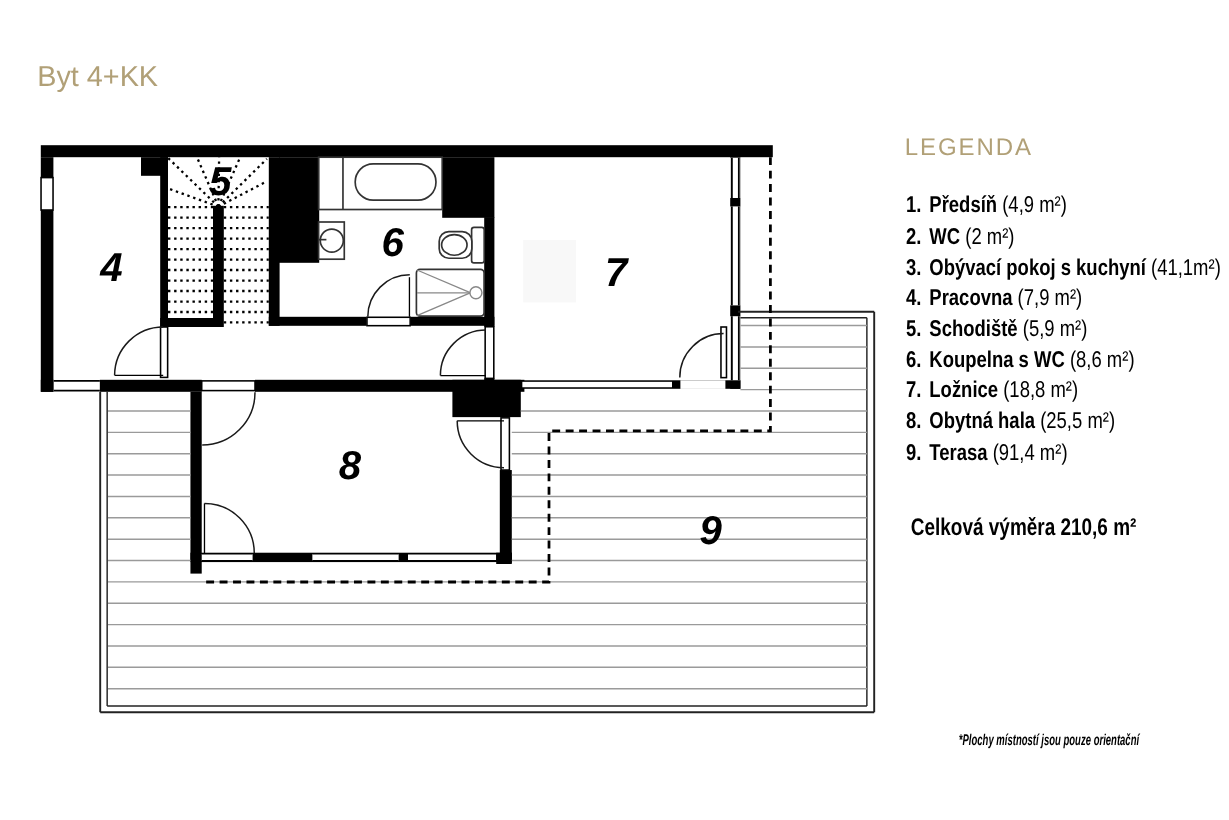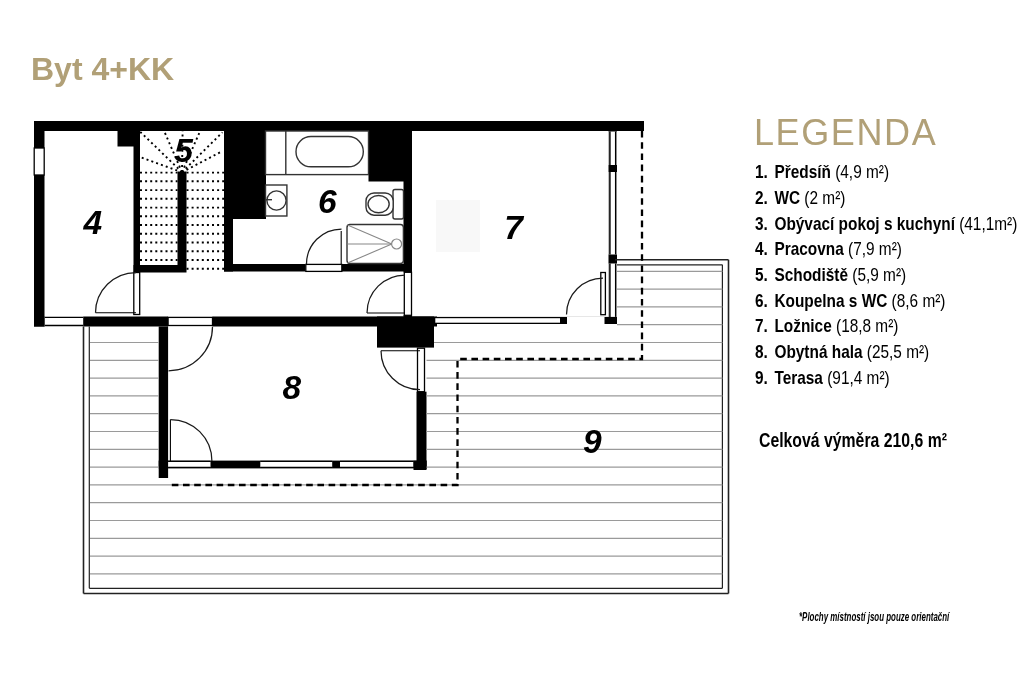--- a/index.html
+++ b/index.html
@@ -1,19 +1,19 @@
 <!DOCTYPE html>
 <html><head>
 <meta charset="utf-8">
 <style>
   html,body { margin:0; padding:0; background:#fff; width:1024px; height:683px; overflow:hidden; }
   * { box-sizing:border-box; }
   body { font-family:"Liberation Sans", sans-serif; position:relative; }
-  .title { position:absolute; left:31px; top:51px; color:#b1a077; font-size:32px; font-weight:bold; letter-spacing:0px; }
-  .legenda { position:absolute; left:754px; top:112px; color:#b1a077; font-size:36px; letter-spacing:1.6px; }
+  .title { position:absolute; left:31px; top:51px; color:#b1a077; font-size:24px; font-weight:normal; letter-spacing:0px; }
+  .legenda { position:absolute; left:754px; top:112px; color:#b1a077; font-size:20px; letter-spacing:1.6px; }
   .lrow { position:absolute; left:755px; font-size:19px; white-space:nowrap; transform:scaleX(0.81); transform-origin:left top; }
   .lnum { display:inline-block; width:24px; font-weight:bold; }
   .lname { font-weight:bold; }
   .larea { font-weight:normal; }
   .total { position:absolute; left:759px; top:429px; font-size:20px; font-weight:bold; white-space:nowrap; transform:scaleX(0.79); transform-origin:left top; }
   .foot { position:absolute; left:799px; top:609px; font-size:13px; font-weight:bold; font-style:italic; white-space:nowrap; transform:scaleX(0.61); transform-origin:left top; }
 </style>
 </head>
 <body>
 

